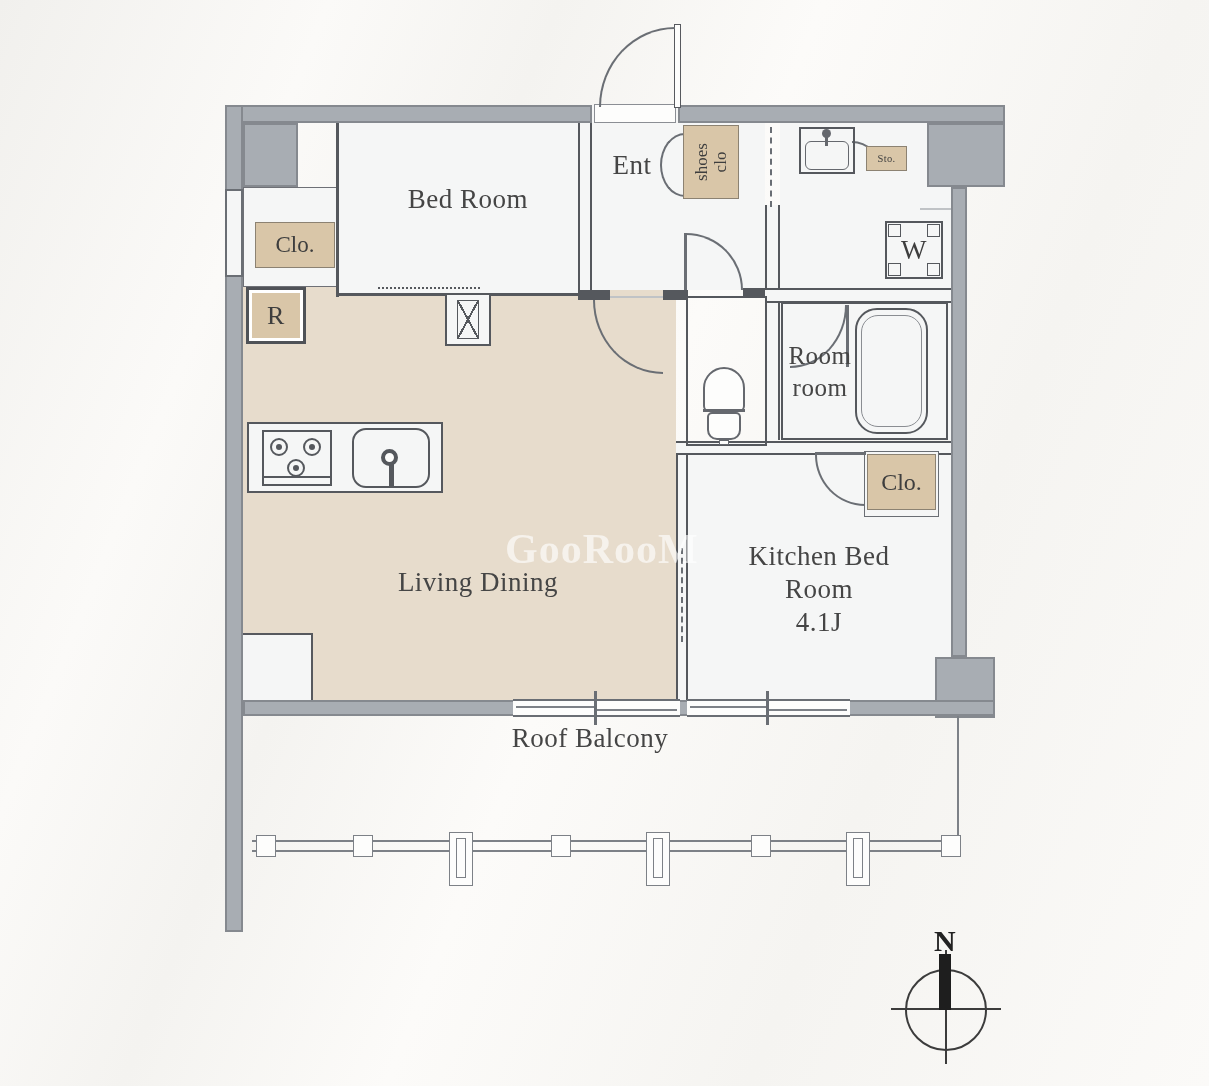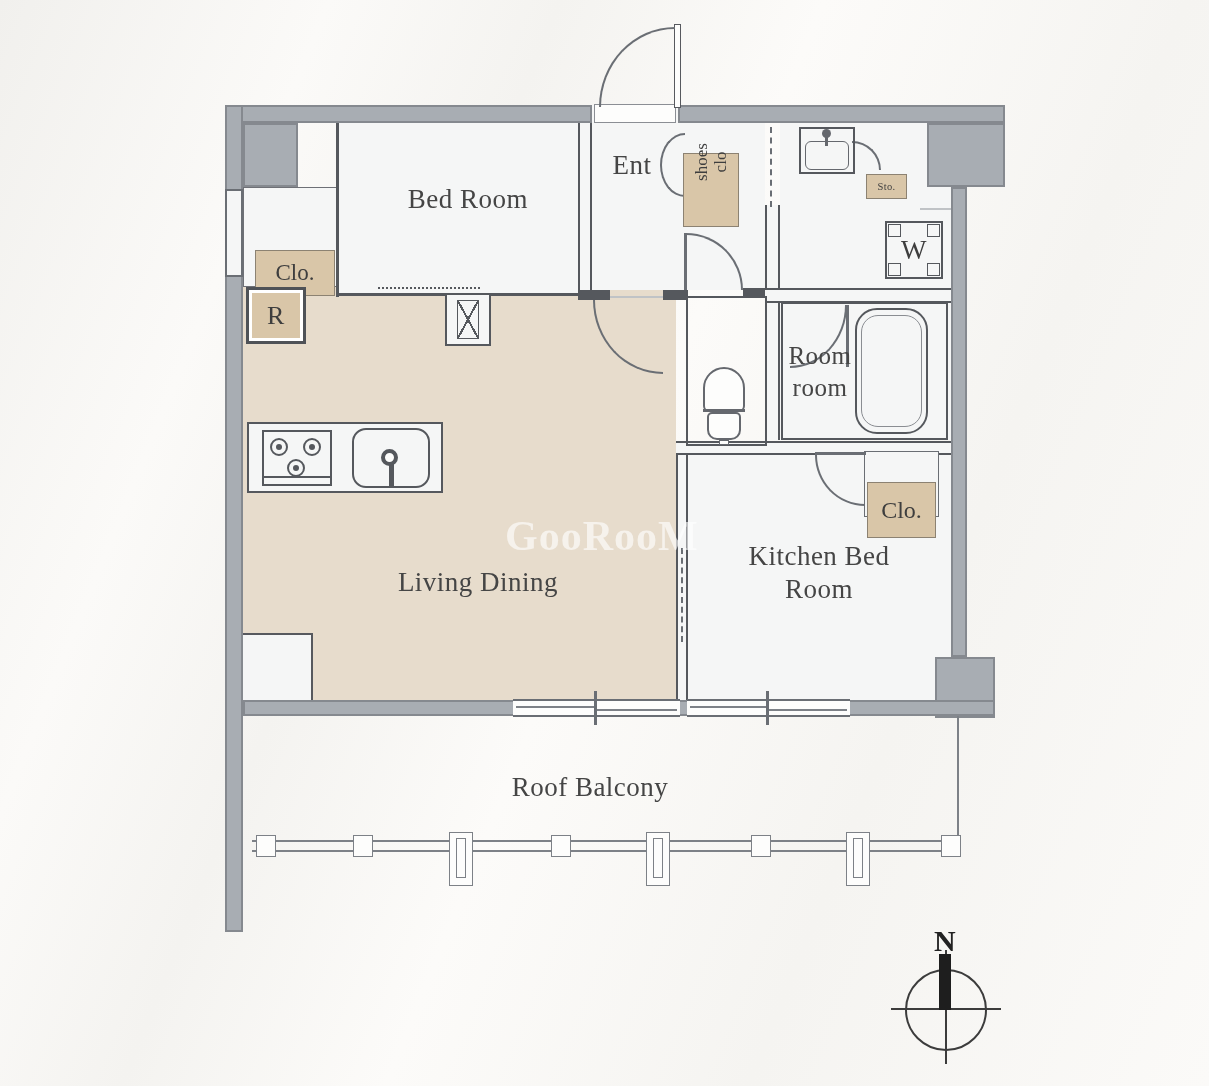--- a/index.html
+++ b/index.html
@@ -15,39 +15,39 @@
   .room{ position:absolute; background:var(--room-fill,#f5f6f6); }
   .ldk{ position:absolute; background:var(--ldk-floor,#e7dccc); }
   .dline{ position:absolute; background:var(--line,#55585d); }
   .lightline{ position:absolute; background:#c0c3c6; }
   .band-v{ position:absolute; background:var(--room-fill,#f5f6f6); border-left:2.5px solid var(--line,#55585d); border-right:2.5px solid var(--line,#55585d); }
   .band-h{ position:absolute; background:var(--room-fill,#f5f6f6); border-top:2.5px solid var(--line,#55585d); border-bottom:2.5px solid var(--line,#55585d); }
   .dash-v{ position:absolute; border-left:2.5px dashed #6a6e74; }
   .dot-h{ position:absolute; border-top:2.5px dotted var(--line,#55585d); }
   .outline{ position:absolute; border:2.5px solid var(--line,#55585d); background:transparent; }
   .white-outline{ position:absolute; border:2.5px solid var(--line,#55585d); background:var(--room-fill,#f5f6f6); }
-  .beige{ position:absolute; background:var(--closet-fill,#d9c6a8); border:1.5px solid #8c8272;margin-top:28px; }
+  .beige{ position:absolute; background:var(--closet-fill,#d9c6a8); border:1.5px solid #8c8272; }
   .arc{ position:absolute; border:0 solid #6a6e74; background:transparent; }
   .arc-tl{ border-top-width:2px; border-left-width:2px; border-top-left-radius:100% 100%; }
   .arc-tr{ border-top-width:2px; border-right-width:2px; border-top-right-radius:100% 100%; }
   .arc-bl{ border-left-width:2px; border-bottom-width:2px; border-bottom-left-radius:100% 100%; }
   .arc-br{ border-right-width:2px; border-bottom-width:2px; border-bottom-right-radius:100% 100%; }
   .rlabel{ position:absolute; color:#454545; text-align:center; font-size:27px; line-height:34px; letter-spacing:.5px; }
   .boxlabel{ display:flex; align-items:center; justify-content:center; color:#3e3e3e; }
   .burner{ position:absolute; width:18px; height:18px; border:2px solid #55585d; border-radius:50%; }
   .burner span{ position:absolute; left:50%; top:50%; width:6px; height:6px; margin:-3px 0 0 -3px; background:#55585d; border-radius:50%; }
   .post{ position:absolute; width:20px; height:22px; top:835px; background:#fdfdfc; border:1.5px solid #7d8187; }
   .anchor{ position:absolute; width:24px; height:54px; top:832px; background:#fdfdfc; border:1.5px solid #7d8187; }
   .anchor span{ position:absolute; left:6px; top:5px; width:10px; height:40px; border:1.5px solid #7d8187; display:block; }
   .xbox{ position:absolute; border:1.5px solid #55585d;
     background:
       linear-gradient(to top right, transparent calc(50% - 1px), #55585d calc(50% - 1px), #55585d calc(50% + 1px), transparent calc(50% + 1px)),
       linear-gradient(to bottom right, transparent calc(50% - 1px), #55585d calc(50% - 1px), #55585d calc(50% + 1px), transparent calc(50% + 1px));
   }
-  .watermark{ position:absolute; color:rgba(255,255,255,.62); font-size:42px; letter-spacing:1px; font-weight:bold; }
+  .watermark{ position:absolute; color:rgba(255,255,255,.62); font-size:42px; letter-spacing:1px; font-weight:bold;margin-top:13px; }
   .compass-line{ position:absolute; background:#3c3c3c; }
 </style>
 </head>
 <body>
 
 <div id="plan">
 
   <div class="ldk" style="left:243px;top:287px;width:433px;height:413px"></div>
   <div class="room" style="left:339px;top:123px;width:239px;height:172px"></div>
   <div class="room" style="left:243px;top:187px;width:96px;height:100px;border:1.5px solid #6e7076"></div>
@@ -188,22 +188,23 @@
   <div class="rlabel" style="left:770px;top:340px;width:100px;font-size:25px;line-height:32px">
     <div>Room</div>
     <div>room</div>
   </div>
   <div class="rlabel" style="left:358px;top:565px;width:240px;line-height:35px">
     <div>Living Dining</div>
   </div>
   <div class="rlabel" style="left:699px;top:540px;width:240px;line-height:33px">
     <div>Kitchen Bed</div>
     <div>Room</div>
-  </div>
-  <div class="rlabel" style="left:470px;top:770px;width:240px">Roof Balcony</div>
+    <div>4.1J</div>
+  </div>
+  <div class="rlabel" style="left:470px;top:721px;width:240px">Roof Balcony</div>
 
   <div class="watermark" style="left:505px;top:512px">GooRooM</div>
 
   <div class="rlabel" style="left:920px;top:924px;width:50px;font-size:30px;font-weight:bold;color:#222">N</div>
   <div class="abs" style="left:905px;top:969px;width:82px;height:82px;border:2.5px solid #3c3c3c;border-radius:50%"></div>
   <div class="compass-line" style="left:891px;top:1008px;width:110px;height:2px"></div>
   <div class="compass-line" style="left:945px;top:950px;width:2px;height:114px"></div>
   <div class="compass-line" style="left:939px;top:954px;width:12px;height:56px;background:#1e1e1e"></div>
 
 </div>

